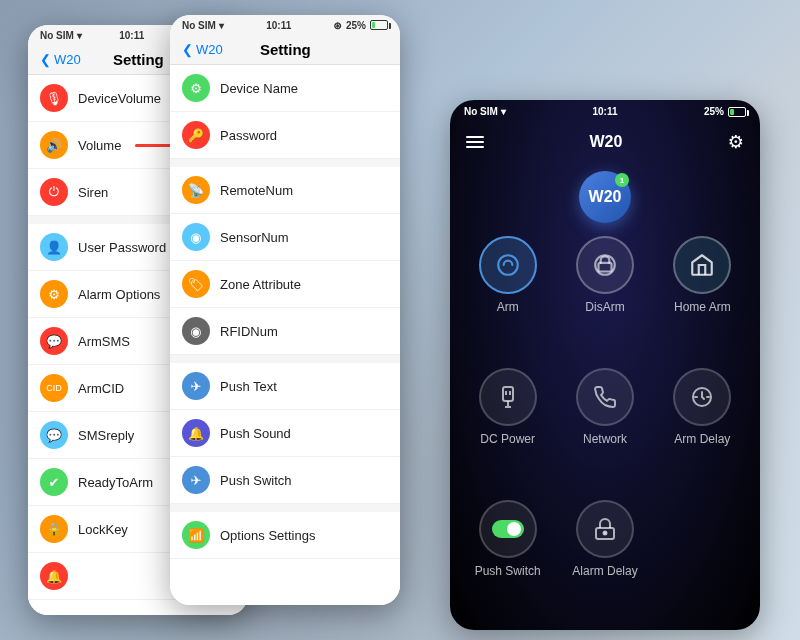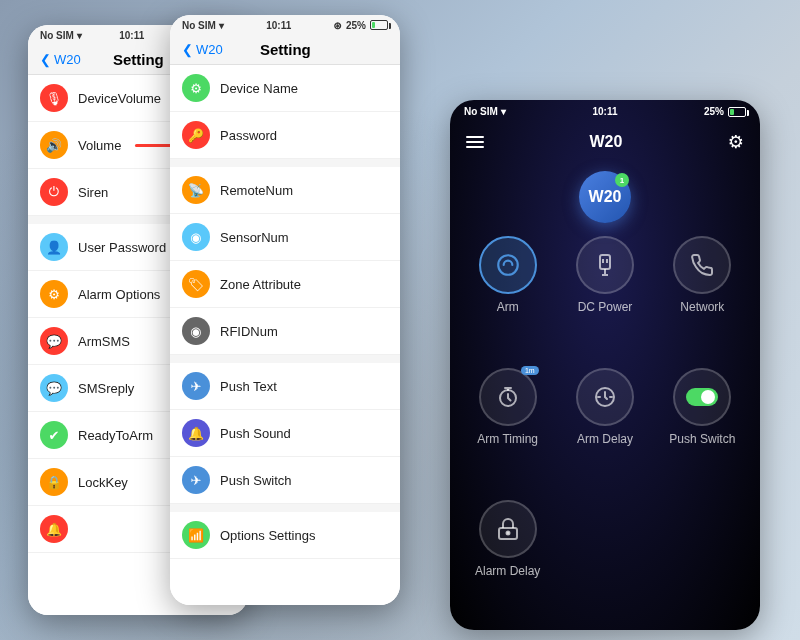--- a/index.html
+++ b/index.html
@@ -319,20 +319,24 @@
     </div>
     <div class="setting-item">
       <div class="setting-icon" style="background:#ff9500">⚙</div>
       <span class="setting-label">Alarm Options</span>
     </div>
     <div class="setting-item">
       <div class="setting-icon" style="background:#ff3b30">💬</div>
       <span class="setting-label">ArmSMS</span>
     </div>
     <div class="setting-item">
+      <div class="setting-icon" style="background:#ff9500; font-size:9px">CID</div>
+      <span class="setting-label">ArmCID</span>
+    </div>
+    <div class="setting-item">
       <div class="setting-icon" style="background:#5ac8fa">💬</div>
       <span class="setting-label">SMSreply</span>
     </div>
     <div class="setting-item">
       <div class="setting-icon" style="background:#4cd964">✔</div>
       <span class="setting-label">ReadyToArm</span>
     </div>
     <div class="setting-item">
       <div class="setting-icon" style="background:#ff9500">🔒</div>
       <span class="setting-label">LockKey</span>
@@ -453,20 +457,39 @@
 
     <div class="control-item">
       <div class="control-circle active-arm">
         <svg width="26" height="26" viewBox="0 0 24 24" fill="none" stroke="#4a90d9" stroke-width="2">
           <circle cx="12" cy="12" r="9"></circle>
           <path d="M8 12c0-2.2 1.8-4 4-4s4 1.8 4 4" stroke-linecap="round"></path>
         </svg>
       </div>
       <span class="control-label">Arm</span>
     </div>
+    <div class="control-item">
+      <div class="control-circle disarm">
+        <svg width="26" height="26" viewBox="0 0 24 24" fill="none" stroke="rgba(255,255,255,0.6)" stroke-width="2">
+          <circle cx="12" cy="12" r="9"></circle>
+          <path d="M8 10V8c0-2.2 1.8-4 4-4s4 1.8 4 4v2" stroke-linecap="round"></path>
+          <rect x="6" y="10" width="12" height="8" rx="1.5" stroke="rgba(255,255,255,0.6)"></rect>
+        </svg>
+      </div>
+      <span class="control-label">DisArm</span>
+    </div>
+    <div class="control-item">
+      <div class="control-circle home-arm">
+        <svg width="26" height="26" viewBox="0 0 24 24" fill="none" stroke="rgba(255,255,255,0.8)" stroke-width="2">
+          <path d="M3 9.5L12 3l9 6.5V20a1 1 0 01-1 1H4a1 1 0 01-1-1V9.5z" stroke-linejoin="round"></path>
+          <path d="M9 21V12h6v9"></path>
+        </svg>
+      </div>
+      <span class="control-label">Home Arm</span>
+    </div>
 
     <div class="control-item">
       <div class="control-circle">
         <svg width="24" height="24" viewBox="0 0 24 24" fill="none" stroke="rgba(255,255,255,0.65)" stroke-width="2">
           <rect x="7" y="2" width="10" height="14" rx="2"></rect>
           <path d="M12 16v6M9 22h6"></path>
           <path d="M10 6v4M14 6v4"></path>
         </svg>
       </div>
       <span class="control-label">DC Power</span>
@@ -474,31 +497,20 @@
     <div class="control-item">
       <div class="control-circle">
         <svg width="24" height="24" viewBox="0 0 24 24" fill="none" stroke="rgba(255,255,255,0.65)" stroke-width="2">
           <path d="M22 16.92v3a2 2 0 01-2.18 2A19.79 19.79 0 0112 20a19.39 19.39 0 01-6-6A19.79 19.79 0 012.12 4.18 2 2 0 014.11 2h3a2 2 0 012 1.72c.127.96.361 1.903.7 2.81a2 2 0 01-.45 2.11L8.09 9.91A16 16 0 0014 15.86l1.27-1.27a2 2 0 012.11-.45c.907.339 1.85.573 2.81.7A2 2 0 0122 16.92z"></path>
         </svg>
       </div>
       <span class="control-label">Network</span>
     </div>
 
     <div class="control-item">
-      <div class="control-circle" style="position:relative">
-        <div class="control-1m-badge">1m</div>
-        <svg width="24" height="24" viewBox="0 0 24 24" fill="none" stroke="rgba(255,255,255,0.65)" stroke-width="2">
-          <circle cx="12" cy="13" r="8"></circle>
-          <path d="M12 9v4l2.5 2.5" stroke-linecap="round"></path>
-          <path d="M9 3h6M12 3v2" stroke-linecap="round"></path>
-        </svg>
-      </div>
-      <span class="control-label">Arm Timing</span>
-    </div>
-    <div class="control-item">
       <div class="control-circle">
         <svg width="24" height="24" viewBox="0 0 24 24" fill="none" stroke="rgba(255,255,255,0.65)" stroke-width="2">
           <circle cx="12" cy="12" r="9"></circle>
           <path d="M12 7v5l2 2" stroke-linecap="round"></path>
           <path d="M17 12h2M5 12h2" stroke-linecap="round"></path>
         </svg>
       </div>
       <span class="control-label">Arm Delay</span>
     </div>
 

